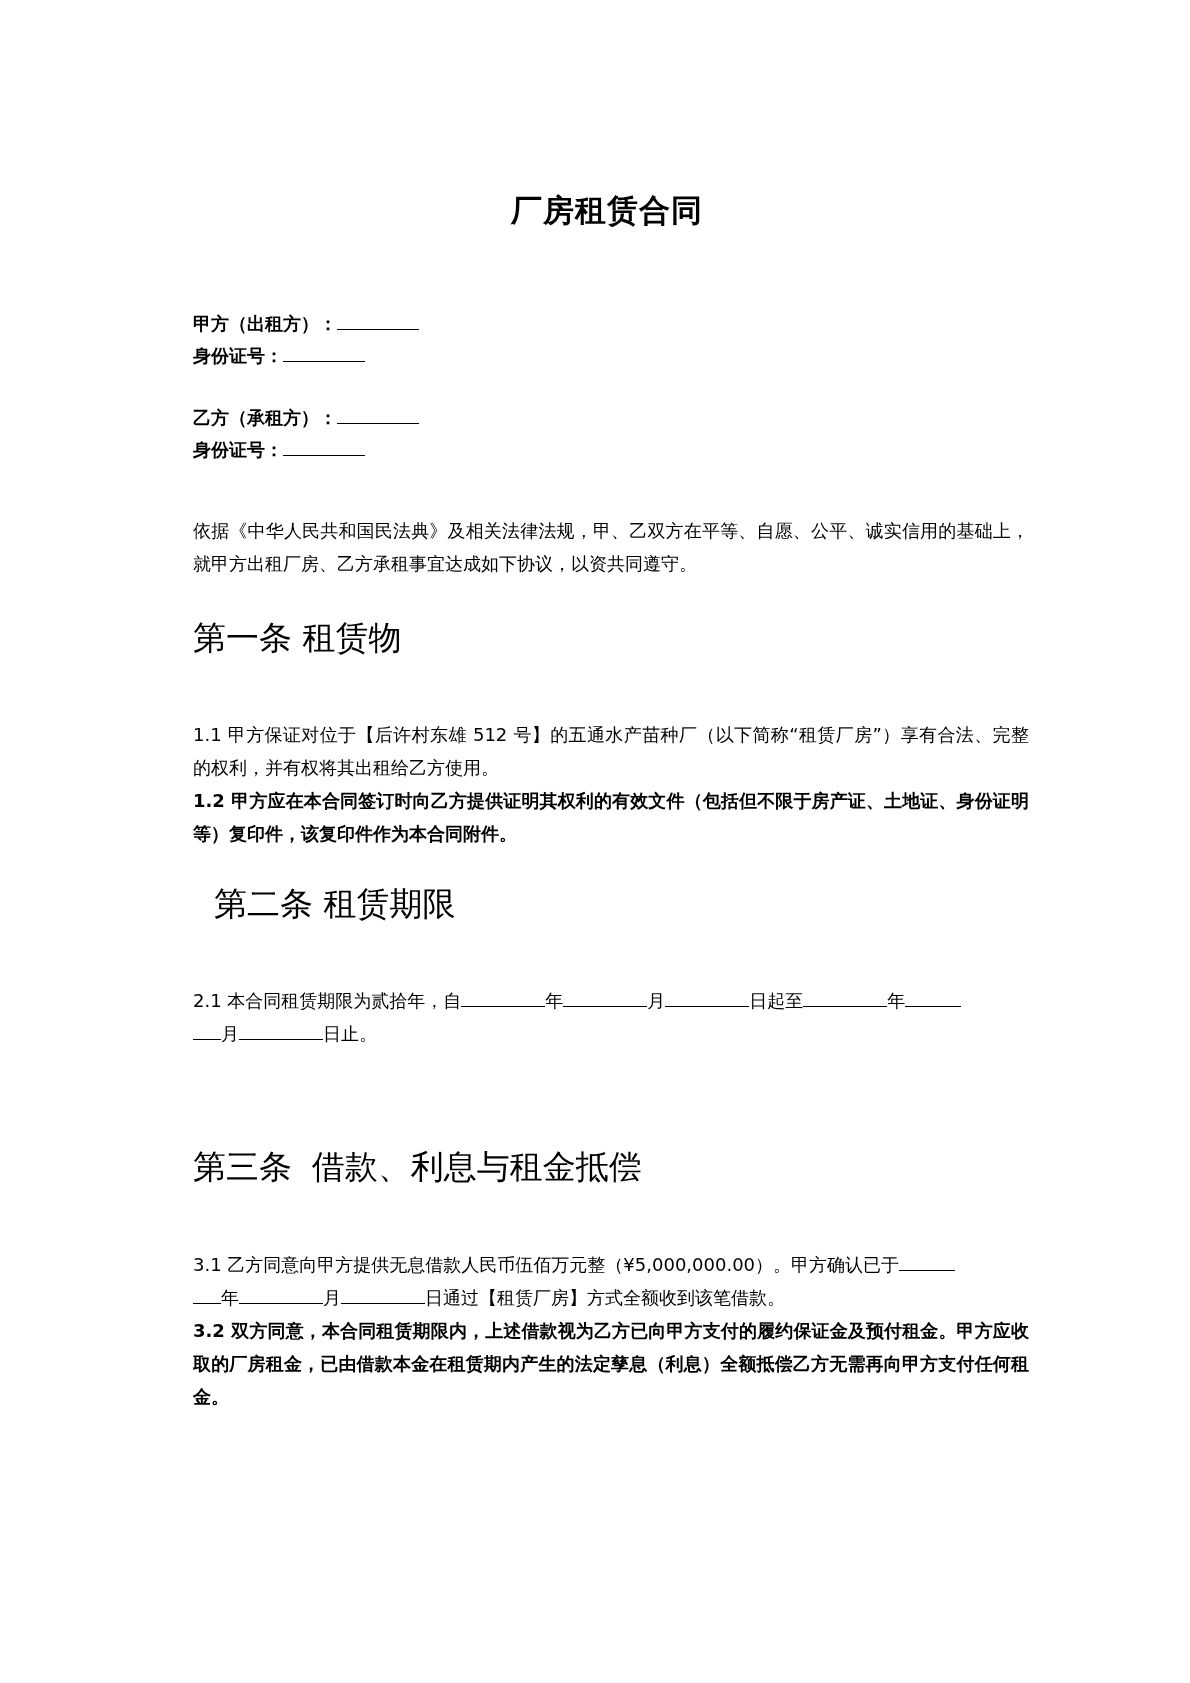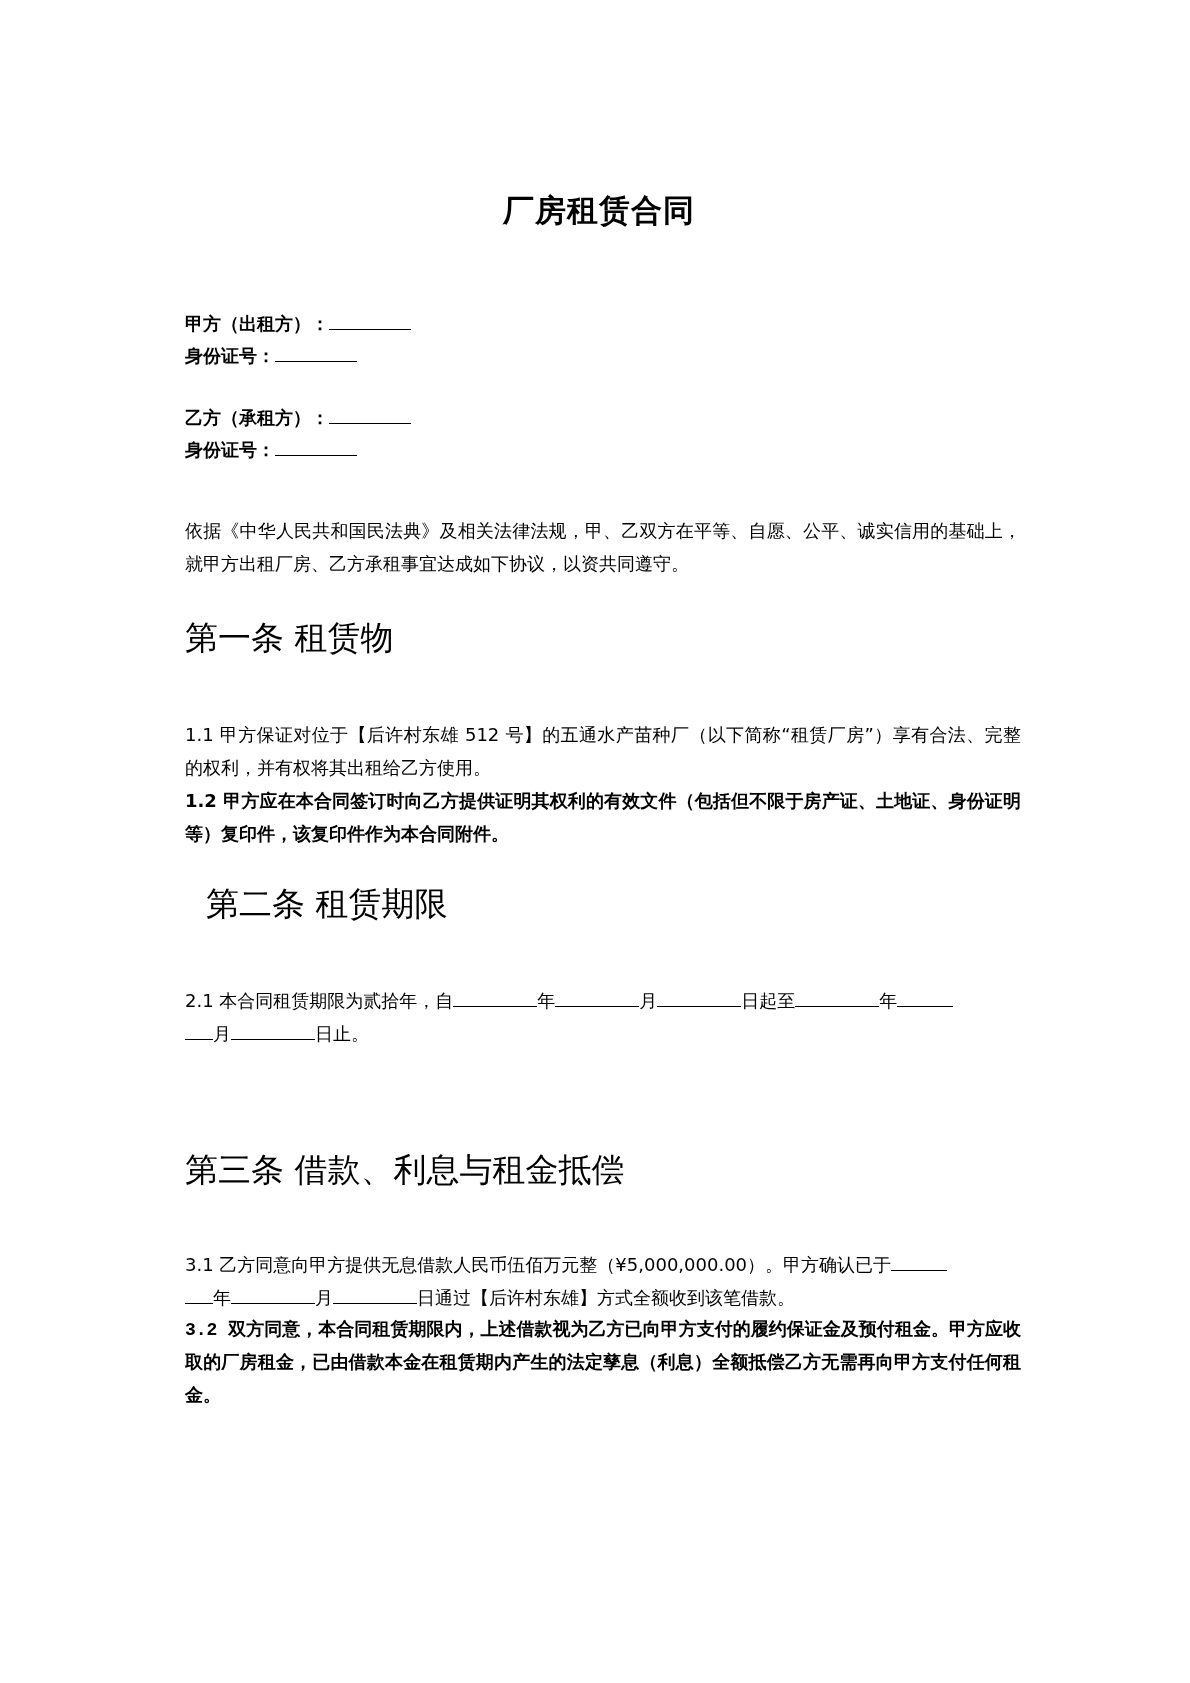--- a/index.html
+++ b/index.html
@@ -1,24 +1,24 @@
 <!DOCTYPE html>
 <html><head>
 <meta charset="utf-8">
 <style>
   html, body { margin: 0; padding: 0; background: #ffffff; }
   body { width: 1190px; height: 1683px; position: relative; overflow: hidden;
          font-family: "DejaVu Sans", "Liberation Sans", sans-serif; color: #000; }
-  .page { position: absolute; left: 4px; top: 0; width: 1158px; height: 1683px; }
+  .page { position: absolute; left: 12px; top: 0; width: 1158px; height: 1683px; }
   .title { position: absolute; top: 190px; left: 0; width: 1190px; text-align: center;
            font-size: 31px; font-weight: bold; letter-spacing: 1px; }
   .party { position: absolute; left: 181px; font-size: 18px; font-weight: bold; line-height: 32px; }
   .party .blank { display: inline-block; width: 82px; border-bottom: 1.5px solid #000; height: 20px; vertical-align: baseline; }
   .para { position: absolute; left: 181px; width: 836px; font-size: 18px; line-height: 33px; text-align: justify; }
-  .para.bold { font-weight: bold; font-family: Liberation Mono, monospace; }
+  .para.bold { font-weight: bold; }
   .heading { position: absolute; left: 181px; font-size: 33px; font-weight: normal; line-height: 40px; }
   .u { display: inline-block; border-bottom: 1.5px solid #000; height: 20px; vertical-align: baseline; }
   .u.w84 { width: 84px; }
   .u.w56 { width: 56px; }
   .u.w28 { width: 28px; }
 </style>
 </head>
 <body>
 
 <div class="page">
@@ -43,19 +43,19 @@
 
   <div class="heading" style="top:618px;">第一条 租赁物</div>
   <div class="para" style="top:718px;">1.1 甲方保证对位于【后许村东雄 512 号】的五通水产苗种厂（以下简称“租赁厂房”）享有合法、完整的权利，并有权将其出租给乙方使用。</div>
   <div class="para" style="top:784px;font-weight:bold;">1.2 甲方应在本合同签订时向乙方提供证明其权利的有效文件（包括但不限于房产证、土地证、身份证明等）复印件，该复印件作为本合同附件。</div>
 
   <div class="heading" style="top:884px;margin-left:21px;">第二条 租赁期限</div>
   <div class="para" style="top:984px;">
     <span>2.1 本合同租赁期限为贰拾年，自</span><span class="u w84"></span><span>年</span><span class="u w84"></span><span>月</span><span class="u w84"></span><span>日起至</span><span class="u w84"></span><span>年</span><span class="u w56"></span><br><span class="u w28"></span><span>月</span><span class="u w84"></span><span>日止。</span>
   </div>
 
-  <div class="heading" style="top:1150px;">第三条 借款、利息与租金抵偿</div>
+  <div class="heading" style="top:1150px;font-family:Liberation Mono, monospace;">第三条 借款、利息与租金抵偿</div>
   <div class="para" style="top:1248px;">
-    <span>3.1 乙方同意向甲方提供无息借款人民币伍佰万元整（¥5,000,000.00）。甲方确认已于</span><span class="u w56"></span><br><span class="u w28"></span><span>年</span><span class="u w84"></span><span>月</span><span class="u w84"></span><span>日通过【后许村东雄】方式全额收到该笔借款。</span>
+    <span>3.1 乙方同意向甲方提供无息借款人民币伍佰万元整（¥5,000,000.00）。甲方确认已于</span><span class="u w56"></span><br><span class="u w28"></span><span>年</span><span class="u w84"></span><span>月</span><span class="u w84"></span><span>日通过【租赁厂房】方式全额收到该笔借款。</span>
   </div>
   <div class="para bold" style="top:1314px;">3.2 双方同意，本合同租赁期限内，上述借款视为乙方已向甲方支付的履约保证金及预付租金。甲方应收取的厂房租金，已由借款本金在租赁期内产生的法定孳息（利息）全额抵偿乙方无需再向甲方支付任何租金。</div>
 
 </div>
 
 </body></html>

